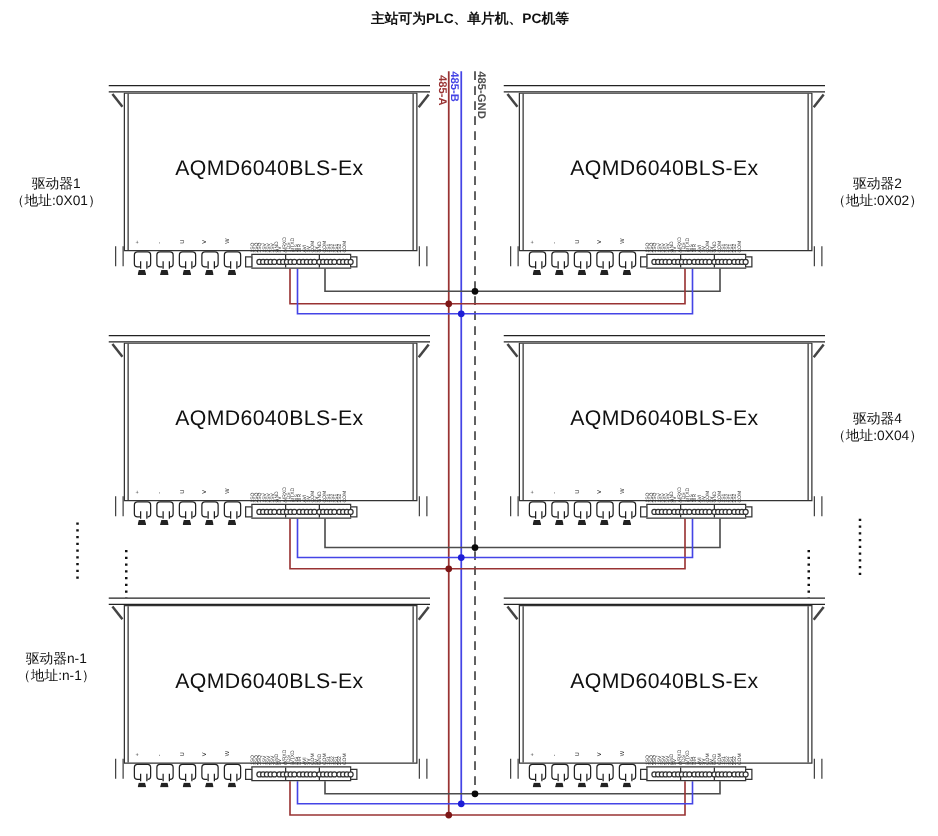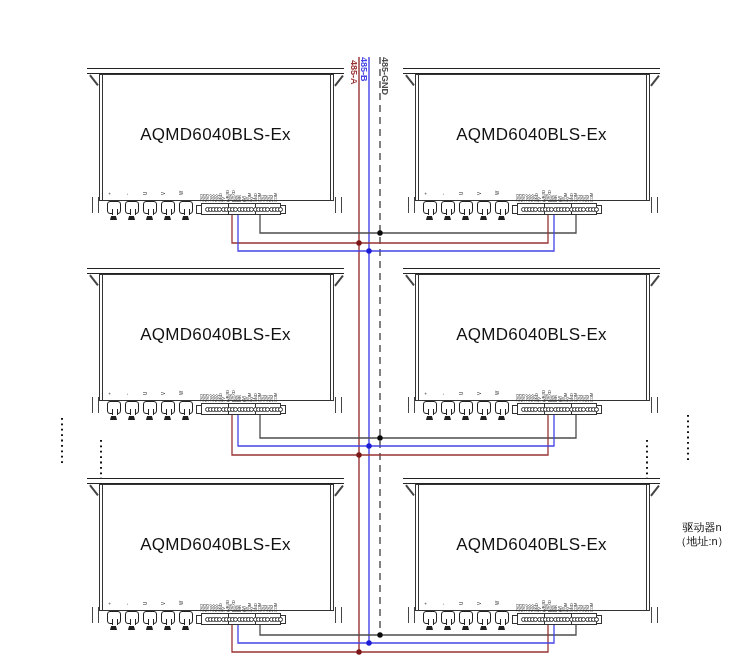--- a/index.html
+++ b/index.html
@@ -80,20 +80,21 @@
       <polyline points="238,624 238,643 554,643 554,624" fill="none" stroke="#4444e6" stroke-width="1.3"></polyline>
       <circle cx="359" cy="652" r="2.7" fill="#7d1616"></circle>
       <circle cx="369" cy="643" r="2.7" fill="#1d1dd6"></circle>
       <circle cx="380" cy="635" r="2.7" fill="#0a0a0a"></circle>
       <line x1="62" y1="418" x2="62" y2="464" stroke="#111" stroke-width="2" stroke-dasharray="1.8 3.6"></line>
       <line x1="101" y1="440" x2="101" y2="506" stroke="#111" stroke-width="2" stroke-dasharray="1.8 3.6"></line>
       <line x1="688" y1="415" x2="688" y2="461" stroke="#111" stroke-width="2" stroke-dasharray="1.8 3.6"></line>
       <line x1="647" y1="440" x2="647" y2="506" stroke="#111" stroke-width="2" stroke-dasharray="1.8 3.6"></line>
     </svg>
 
+  <div class="note">主站可为PLC、单片机、PC机等</div>
 
   <span class="vlabel bus-label" style="left: 359px; top: 60px; color: rgb(153, 51, 51);">485-A</span>
   <span class="vlabel bus-label" style="left: 369px; top: 57px; color: rgb(68, 68, 230);">485-B</span>
   <span class="vlabel bus-label" style="left: 390px; top: 57px; color: rgb(76, 76, 76);">485-GND</span>
 
   <div class="driver-slot" style="left:87px;top:68px;">
   <div class="flange"></div>
   <div class="ear ear-l"></div>
   <div class="ear ear-r"></div>
   <div class="dbody"></div>
@@ -548,17 +549,29 @@
         <span class="pinlbl" style="left: 171.4px;">GND</span>
         <span class="pinlbl" style="left: 174.6px;">COM</span>
         <span class="pinlbl" style="left: 177.8px;">1S1</span>
         <span class="pinlbl" style="left: 181px;">1S2</span>
         <span class="pinlbl" style="left: 184.2px;">2S1</span>
         <span class="pinlbl" style="left: 187.4px;">2S2</span>
         <span class="pinlbl" style="left: 190.6px;">COM</span>
       </div>
 </div>
 
-  <div class="side-label right" style="left:656px;top:520px;">
-    <div>驱动器n</div>
-    <div>（地址:n）</div>
+  <div class="side-label" style="left:2px;top:140px;">
+    <div>驱动器1</div>
+    <div>（地址:0X01）</div>
   </div>
+  <div class="side-label right" style="left:656px;top:140px;">
+    <div>驱动器2</div>
+    <div>（地址:0X02）</div>
+  </div>
+  <div class="side-label right" style="left:656px;top:328px;">
+    <div>驱动器4</div>
+    <div>（地址:0X04）</div>
+  </div>
+  <div class="side-label" style="left:2px;top:520px;">
+    <div>驱动器n-1</div>
+    <div>（地址:n-1）</div>
+  </div>
 </div>
 
 </body></html>

